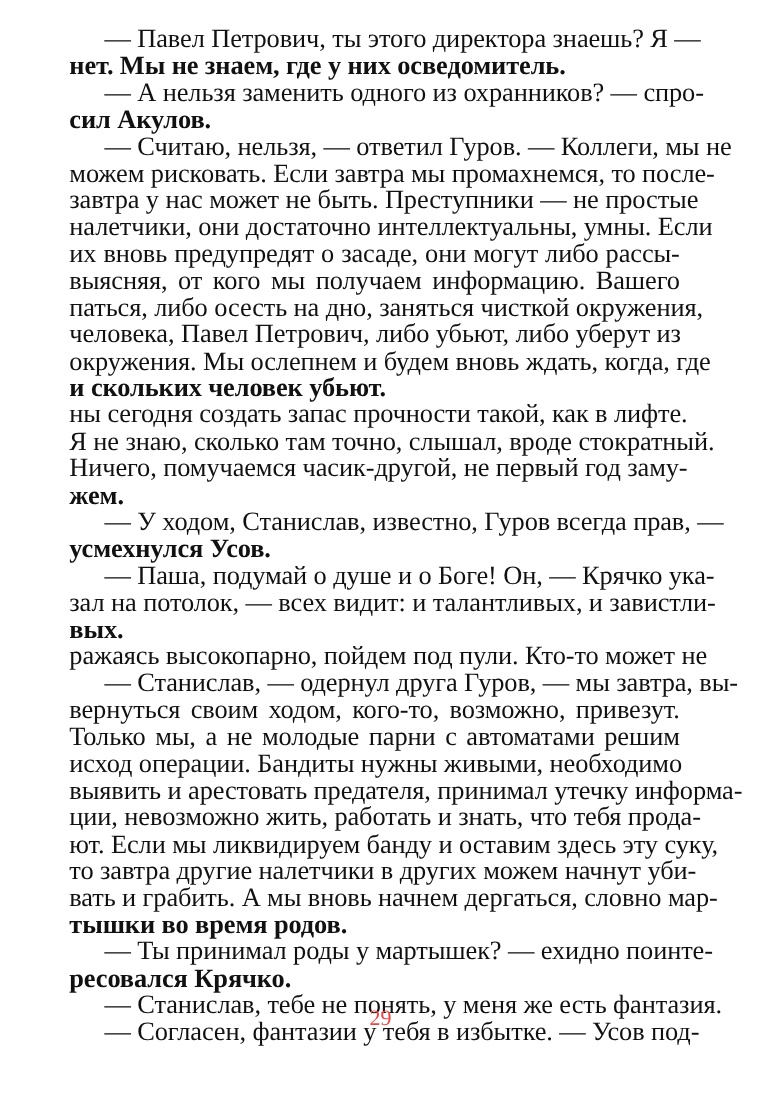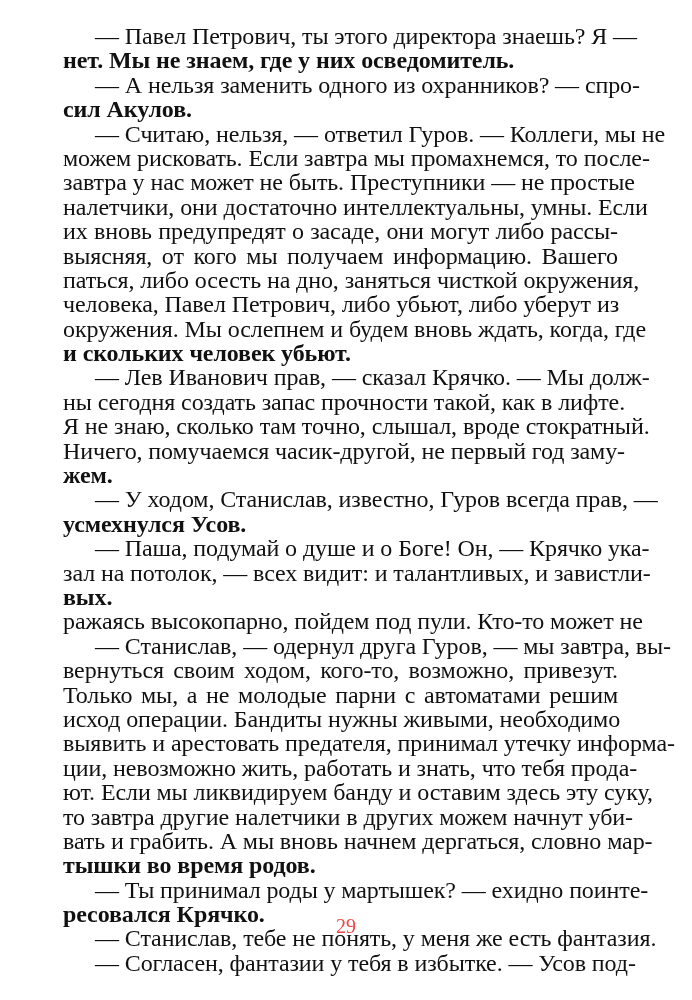--- a/index.html
+++ b/index.html
@@ -60,21 +60,20 @@
     <span class="line indent">— Считаю, нельзя, — ответил Гуров. — Коллеги, мы не</span>
     <span class="line">можем рисковать. Если завтра мы промахнемся, то после-</span>
     <span class="line">завтра у нас может не быть. Преступники — не простые</span>
     <span class="line">налетчики, они достаточно интеллектуальны, умны. Если</span>
     <span class="line">их вновь предупредят о засаде, они могут либо рассы-</span>
     <span class="line">выясняя, от кого мы получаем информацию. Вашего</span>
     <span class="line">паться, либо осесть на дно, заняться чисткой окружения,</span>
     <span class="line">человека, Павел Петрович, либо убьют, либо уберут из</span>
     <span class="line">окружения. Мы ослепнем и будем вновь ждать, когда, где</span>
     <span class="line last">и скольких человек убьют.</span>
-    <span class="line indent">— Лев Иванович прав, — сказал Крячко. — Мы долж-</span>
     <span class="line">ны сегодня создать запас прочности такой, как в лифте.</span>
     <span class="line">Я не знаю, сколько там точно, слышал, вроде стократный.</span>
     <span class="line">Ничего, помучаемся часик-другой, не первый год заму-</span>
     <span class="line last">жем.</span>
     <span class="line indent">— У ходом, Станислав, известно, Гуров всегда прав, —</span>
     <span class="line last">усмехнулся Усов.</span>
     <span class="line indent">— Паша, подумай о душе и о Боге! Он, — Крячко ука-</span>
     <span class="line">зал на потолок, — всех видит: и талантливых, и завистли-</span>
     <span class="line last">вых.</span>
     <span class="line">ражаясь высокопарно, пойдем под пули. Кто-то может не</span>

